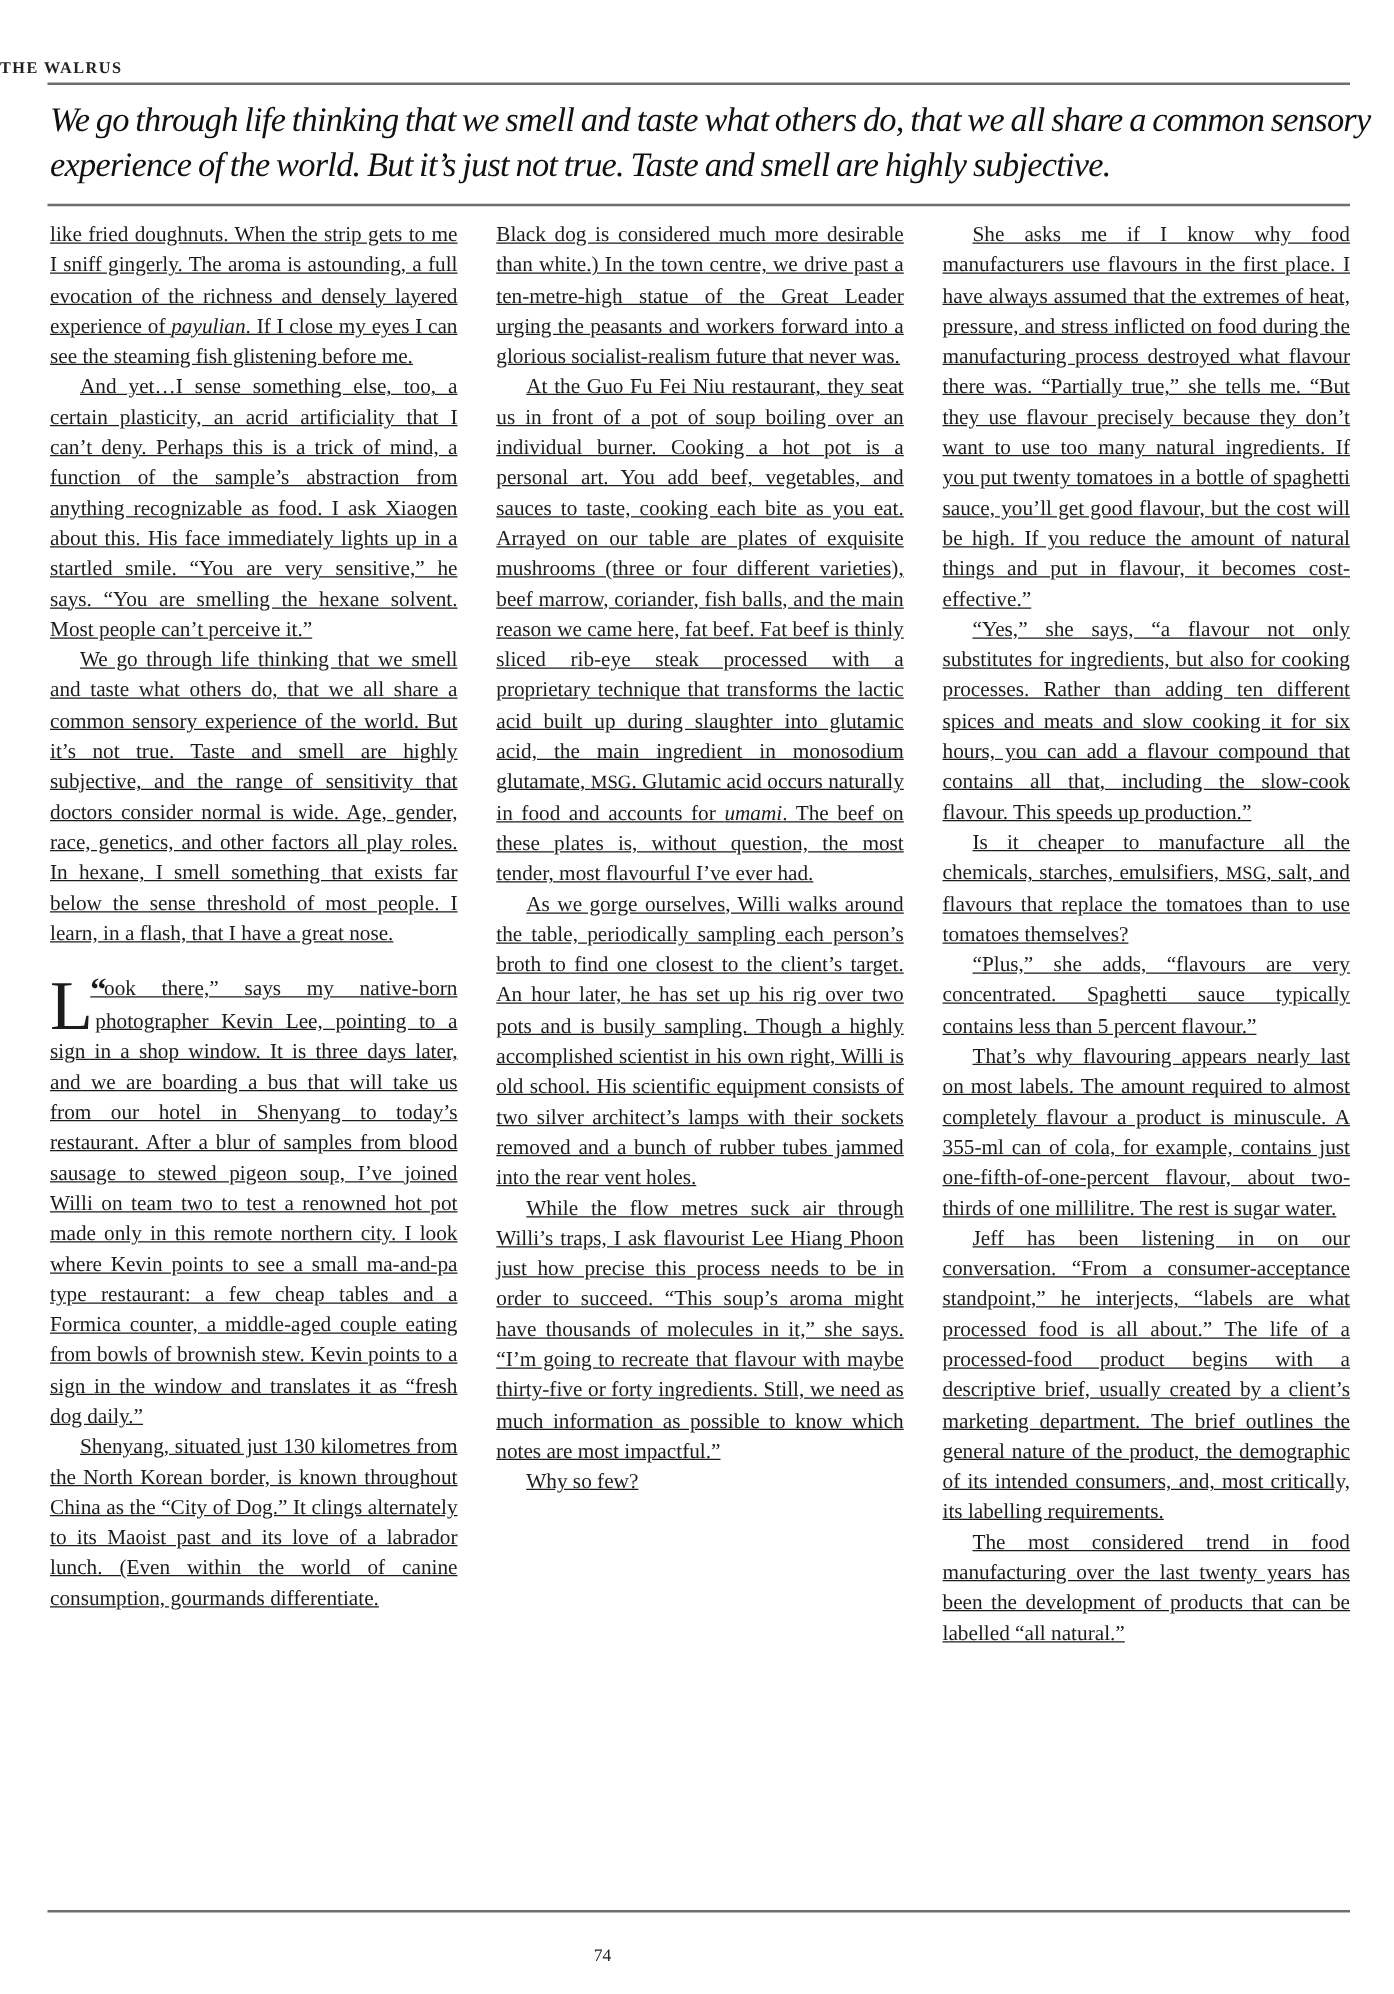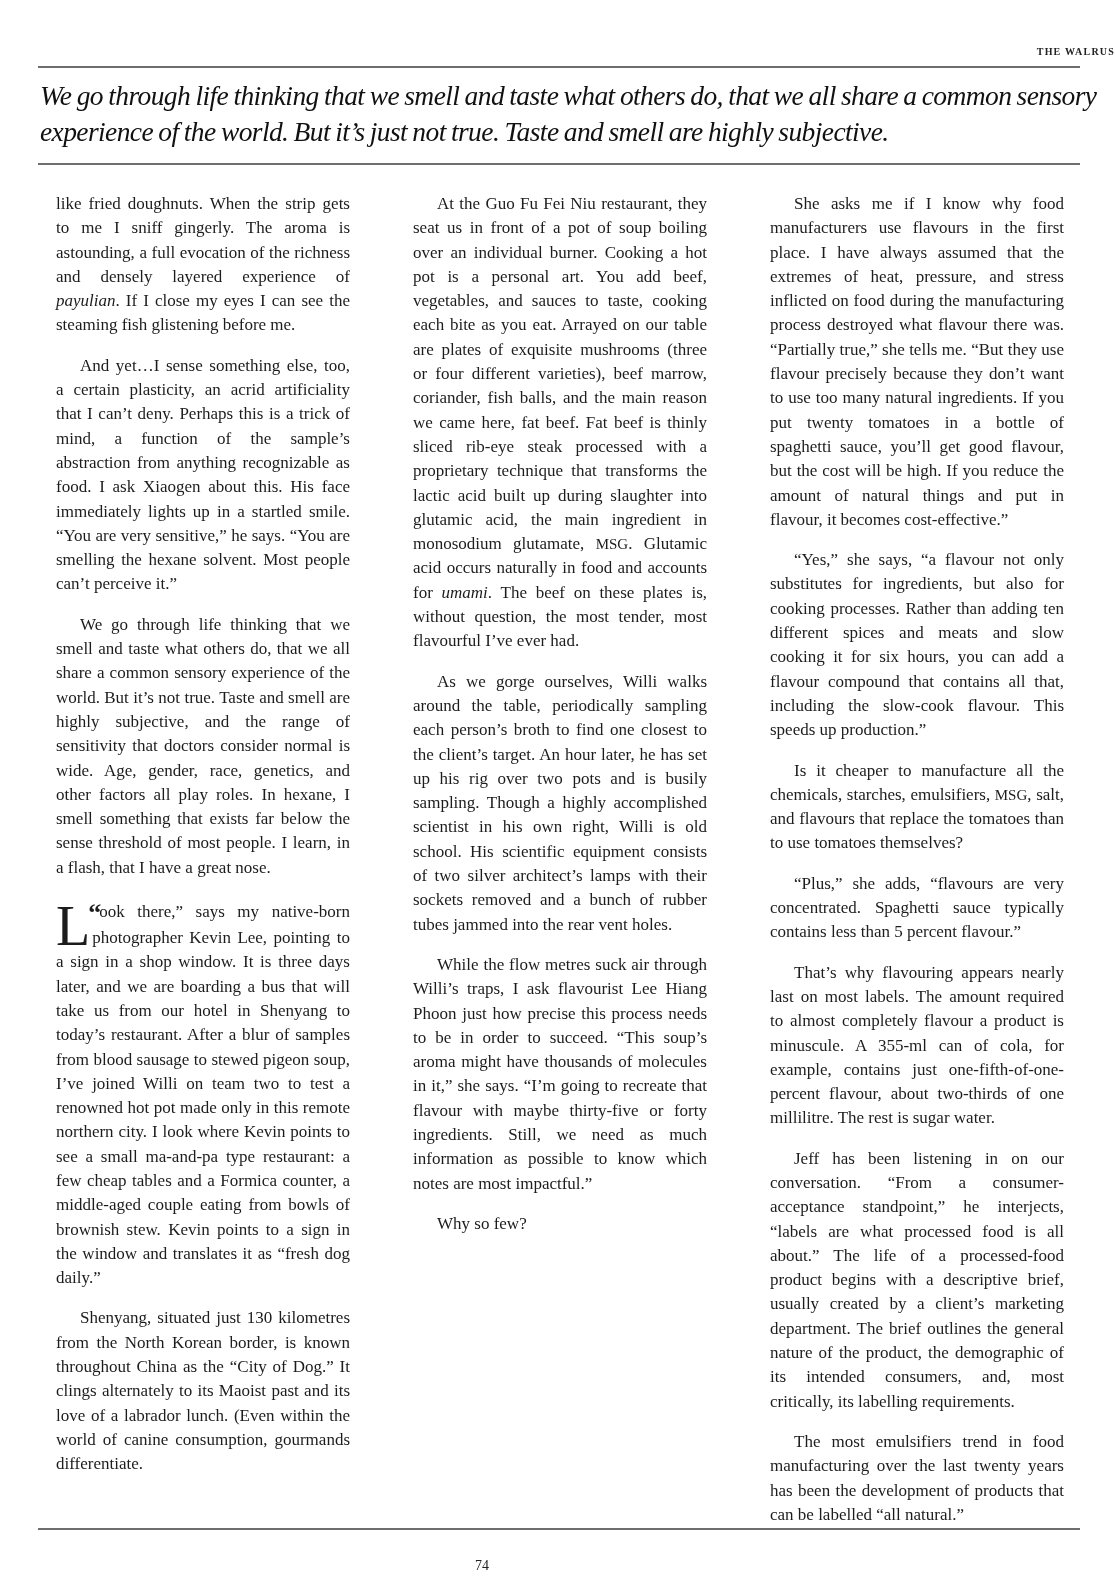--- a/index.html
+++ b/index.html
@@ -1,41 +1,41 @@
 <!DOCTYPE html>
 <html><head>
   <meta charset="utf-8">
   <style>
     html, body { margin: 0; padding: 0; background: #ffffff; }
     body {
       width: 1115px; height: 1595px; position: relative; overflow: hidden;
       font-family: "Liberation Serif", "DejaVu Serif", serif; color: #1c1c1c;
     }
     .running-head {
-      position: absolute; top: 46px; left: 0; width: 1115px; text-align: right;
-      font-size: 10px; letter-spacing: 1.2px; font-weight: bold; color: #222;
+      position: absolute; top: 46px; left: 0; width: 1115px; text-align: left;
+      font-size: 13px; letter-spacing: 1.2px; font-weight: bold; color: #222;
     }
     .rule { position: absolute; left: 38px; width: 1042px; height: 2px; background: #6e6e6e; }
     .rule.r1 { top: 66px; }
     .rule.r2 { top: 163px; }
     .rule.r3 { top: 1528px; }
     .pull-quote {
       position: absolute; top: 78px; left: 40px; width: 1060px;
       font-style: italic; font-size: 27.5px; line-height: 36px; color: #111;
       letter-spacing: -0.6px; word-spacing: -1px;
     }
     .columns {
       position: absolute; top: 176px; left: 40px; width: 1040px;
       display: flex; justify-content: space-between;
     }
     .col {
       width: 326px; font-size: 17px; line-height: 24.3px; text-align: justify;
       hyphens: manual;
     }
-    .col p { margin: 16px; text-indent: 0; }
+    .col p { margin: 0; text-indent: 0; text-decoration: underline; }
     .col p.indent { text-indent: 24px; }
     .col p.section-start { margin-top: 20px; }
     .drop-quote { font-weight: bold; font-size: 26px; line-height: 1; vertical-align: top; letter-spacing: -2px; margin-left: -4px; }
     .drop-cap { float: left; font-size: 56px; line-height: 44px; margin: 4px 2px 0 0; }
     .sc { font-variant: small-caps; font-size: 15px; }
     .page-number {
       position: absolute; top: 1558px; left: 0; width: 964px; text-align: center;
       font-size: 14px; color: #222;
     }
   </style>
@@ -52,31 +52,32 @@
 
   <div class="col">
     <p><span>like fried doughnuts. When the strip gets to me I sniff gingerly. The aroma is astounding, a full evocation of the richness and densely layered experience of </span><i>payulian</i><span>. If I close my eyes I can see the steaming fish glistening before me.</span></p>
     <p class="indent">And yet…I sense something else, too, a certain plasticity, an acrid artificiality that I can’t deny. Perhaps this is a trick of mind, a function of the sample’s abstraction from anything recognizable as food. I ask Xiaogen about this. His face immediately lights up in a startled smile. “You are very sensitive,” he says. “You are smelling the hexane solvent. Most people can’t perceive it.”</p>
     <p class="indent">We go through life thinking that we smell and taste what others do, that we all share a common sensory experience of the world. But it’s not true. Taste and smell are highly subjective, and the range of sensitivity that doctors consider normal is wide. Age, gender, race, genetics, and other factors all play roles. In hexane, I smell something that exists far below the sense threshold of most people. I learn, in a flash, that I have a great nose.</p>
     <p class="section-start"><span class="drop-quote">“</span><span class="drop-cap">L</span><span>ook there,” says my native-born photographer Kevin Lee, pointing to a sign in a shop window. It is three days later, and we are boarding a bus that will take us from our hotel in Shenyang to today’s restaurant. After a blur of samples from blood sausage to stewed pigeon soup, I’ve joined Willi on team two to test a renowned hot pot made only in this remote northern city. I look where Kevin points to see a small ma-and-pa type restaurant: a few cheap tables and a Formica counter, a middle-aged couple eating from bowls of brownish stew. Kevin points to a sign in the window and translates it as “fresh dog daily.”</span></p>
     <p class="indent">Shenyang, situated just 130 kilometres from the North Korean border, is known throughout China as the “City of Dog.” It clings alternately to its Maoist past and its love of a labrador lunch. (Even within the world of canine consumption, gourmands differentiate.</p>
   </div>
 
   <div class="col">
+    <p>Black dog is considered much more desirable than white.) In the town centre, we drive past a ten-metre-high statue of the Great Leader urging the peasants and workers forward into a glorious socialist-realism future that never was.</p>
     <p class="indent"><span>At the Guo Fu Fei Niu restaurant, they seat us in front of a pot of soup boiling over an individual burner. Cooking a hot pot is a personal art. You add beef, vegetables, and sauces to taste, cooking each bite as you eat. Arrayed on our table are plates of exquisite mushrooms (three or four different varieties), beef marrow, coriander, fish balls, and the main reason we came here, fat beef. Fat beef is thinly sliced rib-eye steak processed with a proprietary technique that transforms the lactic acid built up during slaughter into glutamic acid, the main ingredient in monosodium glutamate, </span><span class="sc">MSG</span><span>. Glutamic acid occurs naturally in food and accounts for </span><i>umami</i><span>. The beef on these plates is, without question, the most tender, most flavourful I’ve ever had.</span></p>
     <p class="indent">As we gorge ourselves, Willi walks around the table, periodically sampling each person’s broth to find one closest to the client’s target. An hour later, he has set up his rig over two pots and is busily sampling. Though a highly accomplished scientist in his own right, Willi is old school. His scientific equipment consists of two silver architect’s lamps with their sockets removed and a bunch of rubber tubes jammed into the rear vent holes.</p>
     <p class="indent">While the flow metres suck air through Willi’s traps, I ask flavourist Lee Hiang Phoon just how precise this process needs to be in order to succeed. “This soup’s aroma might have thousands of molecules in it,” she says. “I’m going to recreate that flavour with maybe thirty-five or forty ingredients. Still, we need as much information as possible to know which notes are most impactful.”</p>
     <p class="indent">Why so few?</p>
   </div>
 
   <div class="col">
     <p class="indent">She asks me if I know why food manufacturers use flavours in the first place. I have always assumed that the extremes of heat, pressure, and stress inflicted on food during the manufacturing process destroyed what flavour there was. “Partially true,” she tells me. “But they use flavour precisely because they don’t want to use too many natural ingredients. If you put twenty tomatoes in a bottle of spaghetti sauce, you’ll get good flavour, but the cost will be high. If you reduce the amount of natural things and put in flavour, it becomes cost-effective.”</p>
     <p class="indent">“Yes,” she says, “a flavour not only substitutes for ingredients, but also for cooking processes. Rather than adding ten different spices and meats and slow cooking it for six hours, you can add a flavour compound that contains all that, including the slow-cook flavour. This speeds up production.”</p>
     <p class="indent"><span>Is it cheaper to manufacture all the chemicals, starches, emulsifiers, </span><span class="sc">MSG</span><span>, salt, and flavours that replace the tomatoes than to use tomatoes themselves?</span></p>
     <p class="indent">“Plus,” she adds, “flavours are very concentrated. Spaghetti sauce typically contains less than 5 percent flavour.”</p>
     <p class="indent">That’s why flavouring appears nearly last on most labels. The amount required to almost completely flavour a product is minuscule. A 355-ml can of cola, for example, contains just one-fifth-of-one-percent flavour, about two-thirds of one millilitre. The rest is sugar water.</p>
     <p class="indent">Jeff has been listening in on our conversation. “From a consumer-acceptance standpoint,” he interjects, “labels are what processed food is all about.” The life of a processed-food product begins with a descriptive brief, usually created by a client’s marketing department. The brief outlines the general nature of the product, the demographic of its intended consumers, and, most critically, its labelling requirements.</p>
-    <p class="indent">The most emulsifiers trend in food manufacturing over the last twenty years has been the development of products that can be labelled “all natural.”</p>
+    <p class="indent">The most considered trend in food manufacturing over the last twenty years has been the development of products that can be labelled “all natural.”</p>
   </div>
 </div>
 
 <div class="rule r3"></div>
 <div class="page-number">74</div>
 
 </body></html>

